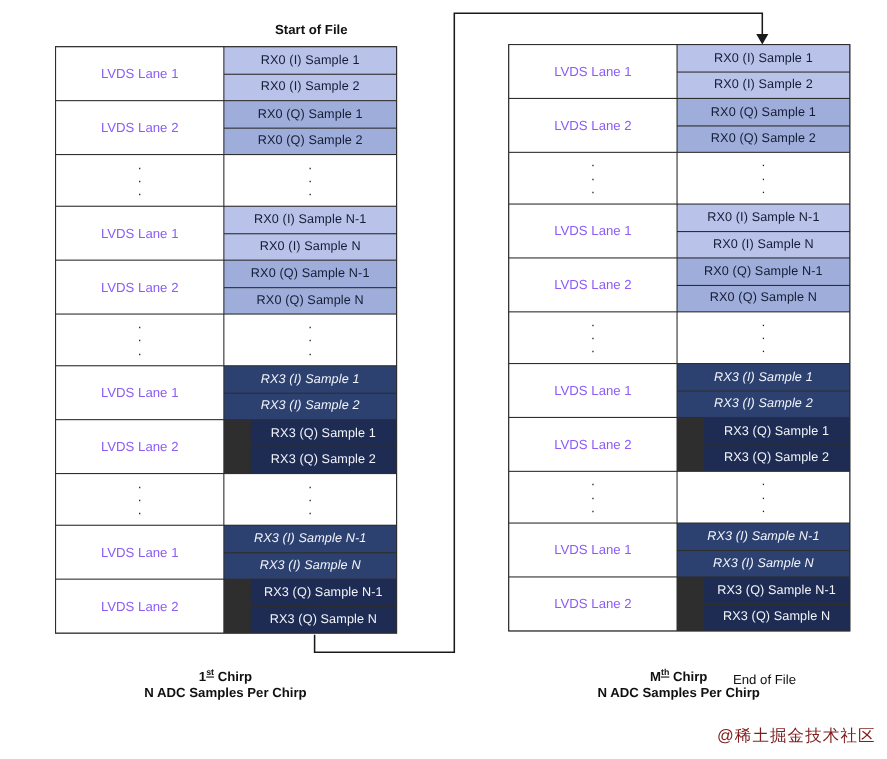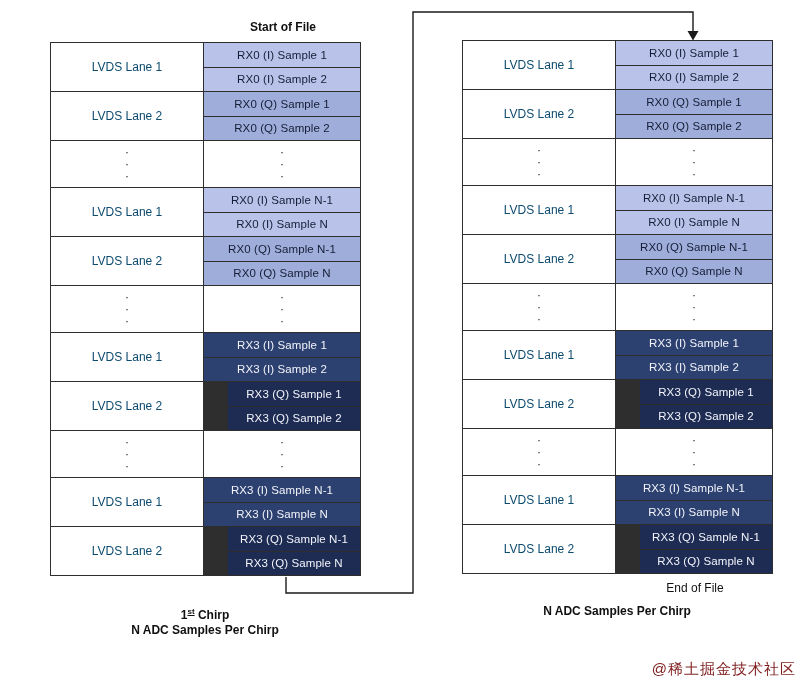--- a/index.html
+++ b/index.html
@@ -13,25 +13,25 @@
 
   .lvds-grid{
     position:absolute;
     display:grid;
     grid-template-columns:152px 156px;
     gap:1px;
     background:var(--border,#2e2e2e);
     border:1px solid var(--border,#2e2e2e);
   }
   .cell{display:flex;align-items:center;justify-content:center;background:#ffffff;text-align:center;}
-  .label-cell{font-size:12px;color:#0c4a6e;}
+  .label-cell{font-size:12px;color:#8b5cf6;}
   .sample-cell{font-size:11.5px;letter-spacing:0.1px;}
   .tone-rx0_i{background:var(--rx0-i-bg);color:var(--rx-dark-text);}
   .tone-rx0_q{background:var(--rx0-q-bg);color:var(--rx-dark-text);}
-  .tone-rx3_i{background:var(--rx3-i-bg);color:var(--rx-light-text);}
+  .tone-rx3_i{background:var(--rx3-i-bg);color:var(--rx-light-text);font-style:italic;}
   .tone-rx3_q{background:var(--rx3-q-bg);color:var(--rx-light-text);margin-left:24px;}
   .dots-cell{flex-direction:column;font-size:12px;line-height:12px;color:#222;}
 
   .chirp-caption{position:absolute;width:240px;text-align:center;font-weight:bold;font-size:12px;color:#101010;line-height:15px;}
   .chirp-caption sup{font-size:8px;text-decoration:underline;}
 
   .figure-caption{position:absolute;left:0;top:650px;width:806px;text-align:center;font-weight:bold;font-size:15px;color:#101010;}
   .watermark{position:absolute;right:10px;top:660px;font-size:15px;color:#7f1d1d;letter-spacing:1px;}
 </style>
 </head>
@@ -153,27 +153,28 @@
         <div>·</div>
       </div>
       <div class="cell label-cell" style="grid-row: span 2;">LVDS Lane 1</div>
       <div class="cell sample-cell tone-rx3_i">RX3 (I) Sample N-1</div>
       <div class="cell sample-cell tone-rx3_i">RX3 (I) Sample N</div>
       <div class="cell label-cell" style="grid-row: span 2;">LVDS Lane 2</div>
       <div class="cell sample-cell tone-rx3_q">RX3 (Q) Sample N-1</div>
       <div class="cell sample-cell tone-rx3_q">RX3 (Q) Sample N</div>
     </div>
 
-  <div class="file-label" style="left:618px;top:581px;width:154px;">End of File</div>
+  <div class="file-label" style="left:618px;top:611px;width:154px;">End of File</div>
 
   <div class="chirp-caption" style="left:85px;top:604px;">
     <div><span>1</span><sup>st</sup><span> Chirp</span></div>
     <div>N ADC Samples Per Chirp</div>
   </div>
 
   <div class="chirp-caption" style="left:497px;top:604px;">
+    <div><span>M</span><sup>th</sup><span> Chirp</span></div>
     <div>N ADC Samples Per Chirp</div>
   </div>
 
 
   <div class="watermark">@稀土掘金技术社区</div>
 
 </div>
 
 </body></html>

